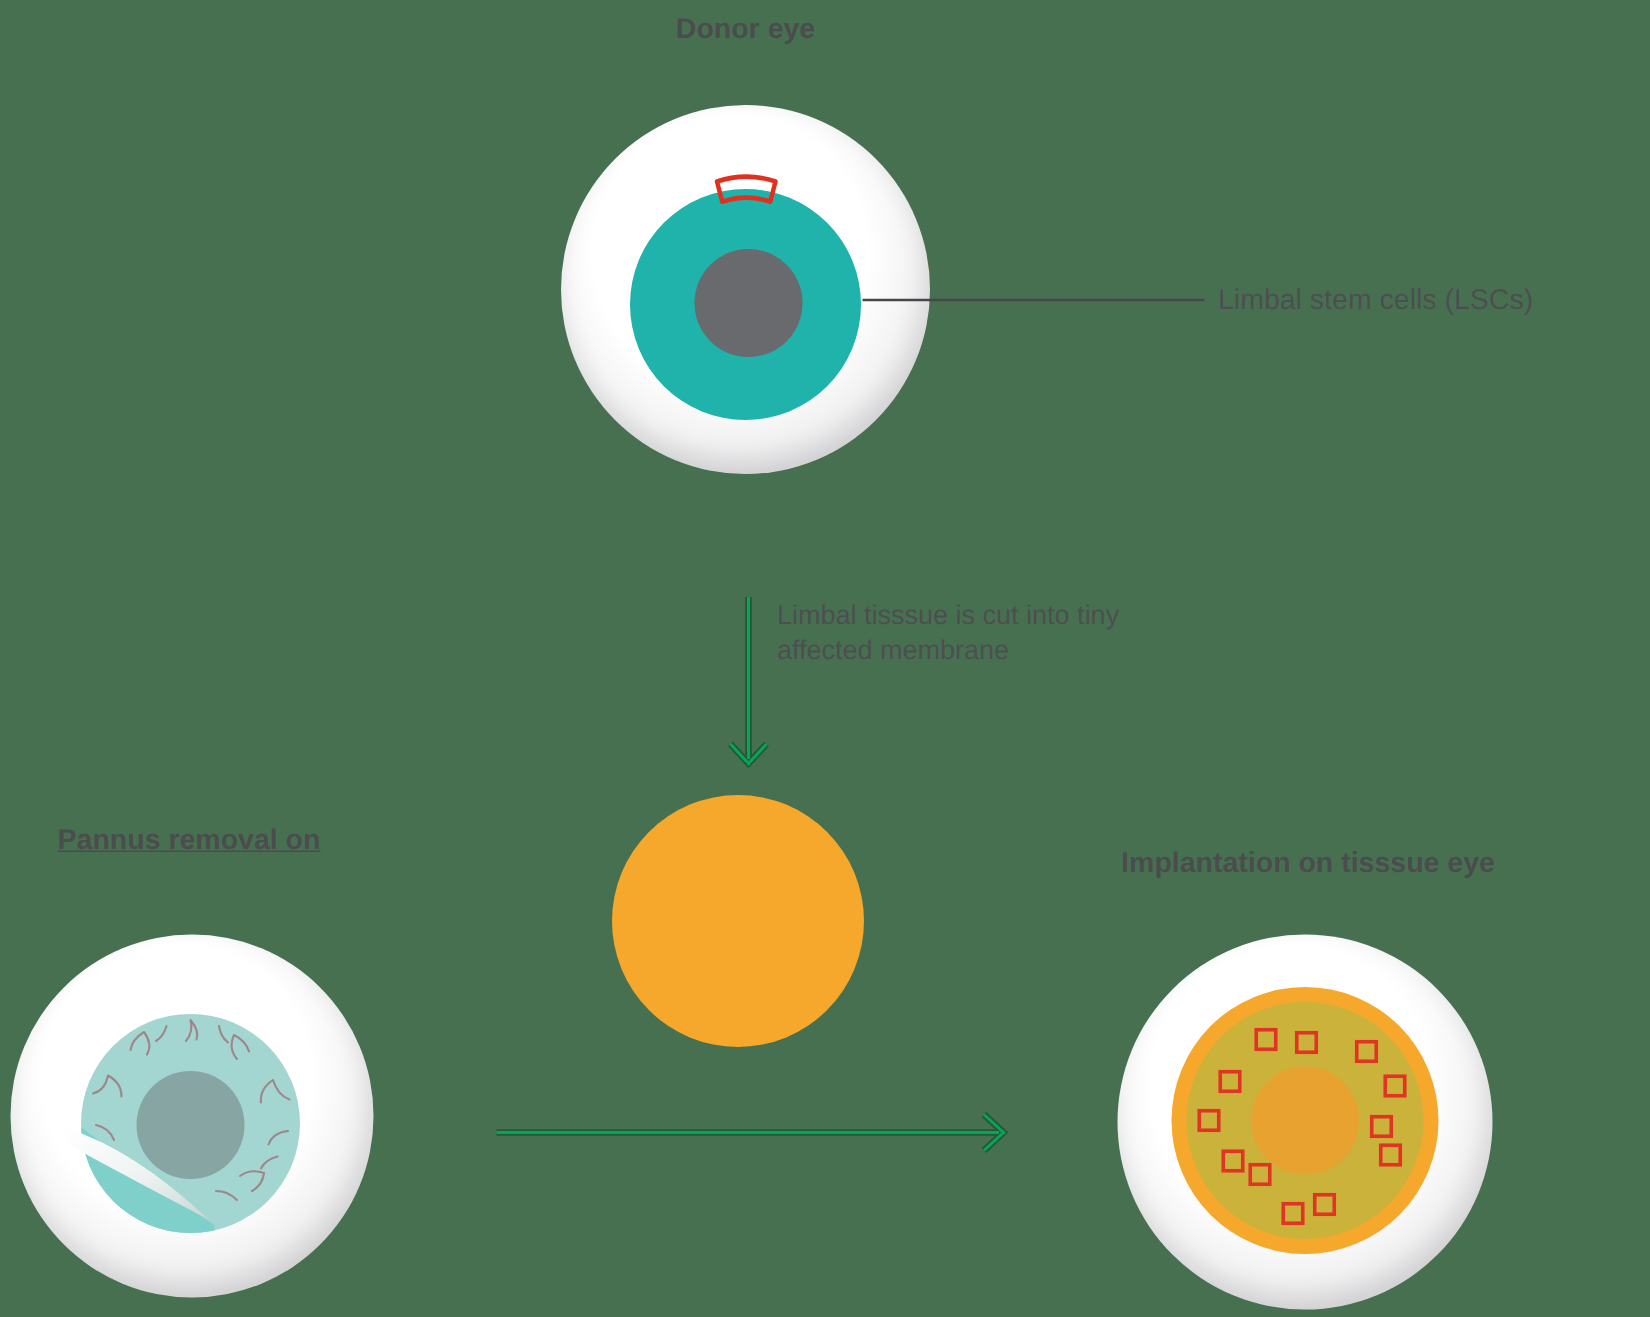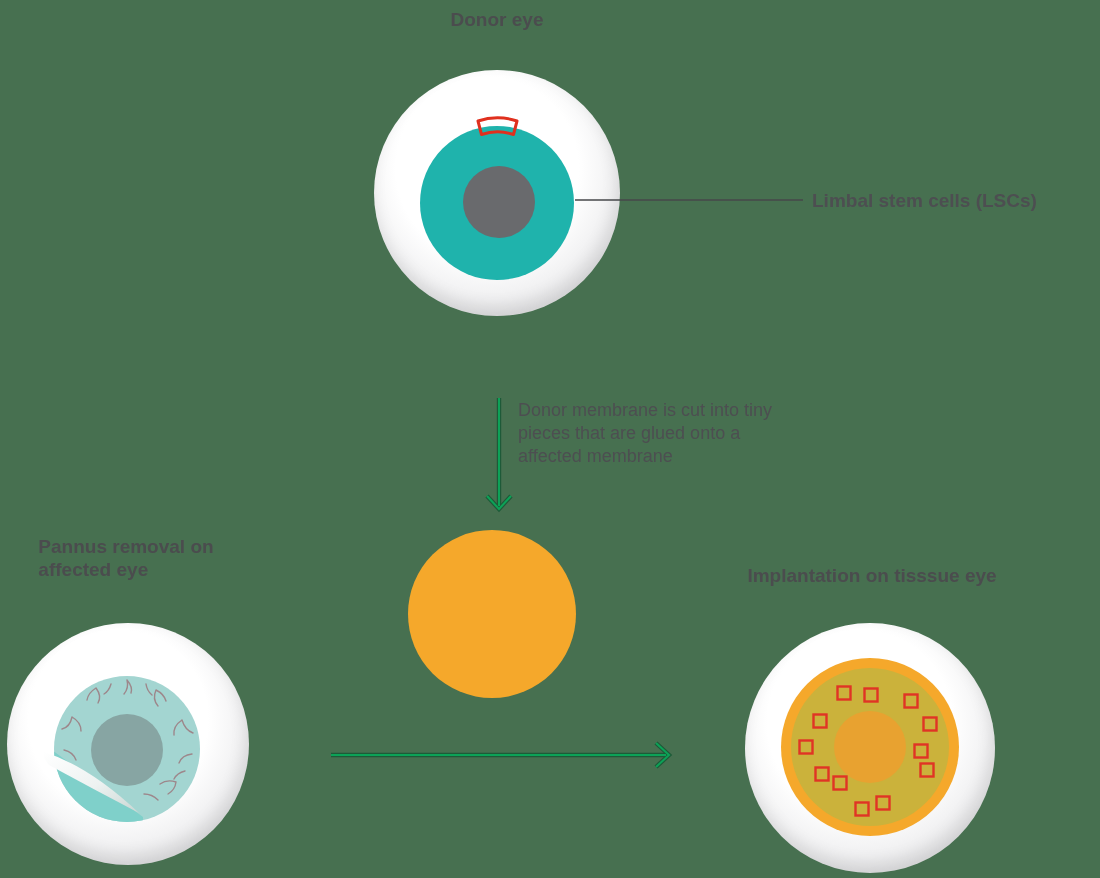--- a/index.html
+++ b/index.html
@@ -7,21 +7,21 @@
     width:1100px;height:878px;position:relative;overflow:hidden;
     background:#477050;
     font-family:"Liberation Sans", sans-serif;
   }
   .abs{position:absolute;}
   .title{
     color:#4B4C4E;font-weight:bold;font-size:19px;line-height:23px;
     text-align:left;white-space:nowrap;
   }
   .plain{
-    color:#4D4E51;font-weight:bold;font-size:19px;line-height:23px;
+    color:#4D4E51;font-weight:normal;font-size:19px;line-height:23px;
     white-space:nowrap;
   }
   .note{
     color:#4D4E51;font-weight:normal;font-size:18px;line-height:23px;
   }
   .note span{display:block;white-space:nowrap;}
   .sclera{
     position:absolute;border-radius:50%;
     background:radial-gradient(circle at 46% 40%, #ffffff 0%, #ffffff 46%,
                #f3f3f4 62%, #e7e7e9 76%, #d6d6d9 90%, #c7c7ca 100%);
@@ -35,28 +35,26 @@
   .overlay{position:absolute;left:0;top:0;pointer-events:none;}
 </style>
 </head>
 <body>
 
 <div class="abs title" style="left:497px;top:8px;transform:translateX(-50%);">Donor eye</div>
 
 <div class="abs plain" style="left:812px;top:189px;">Limbal stem cells (LSCs)</div>
 
 <div class="abs note" style="left:518px;top:399px;">
-  <span>Donor membrane is cut into tiny</span>
-  <span>pieces that are glued onto a</span>
+  <span>Limbal tisssue is cut into tiny</span>
   <span>affected membrane</span>
 </div>
 
-<div class="abs title" style="left:126px;top:535px;transform:translateX(-50%);">
+<div class="abs title" style="left:126px;top:549px;transform:translateX(-50%);text-decoration:underline;">
   <span style="display:block">Pannus removal on</span>
-  <span style="display:block">affected eye</span>
 </div>
 
 <div class="abs title" style="left:872px;top:564px;transform:translateX(-50%);">Implantation on tisssue eye</div>
 
 <div class="sclera" style="left:374px;top:70px;width:246px;height:246px;">
   <svg width="246" height="246" viewBox="0 0 246 246">
     <circle cx="123" cy="133" r="77" fill="#1FB3AC"></circle>
     <circle cx="125" cy="132" r="36" fill="#696A6D"></circle>
     <path d="M104,51 Q123.5,44.5 143,51 L139.5,64.5 Q123.5,59 107.5,64.5 Z" fill="none" stroke="#E0301E" stroke-width="3" stroke-linejoin="round"></path>
   </svg>

